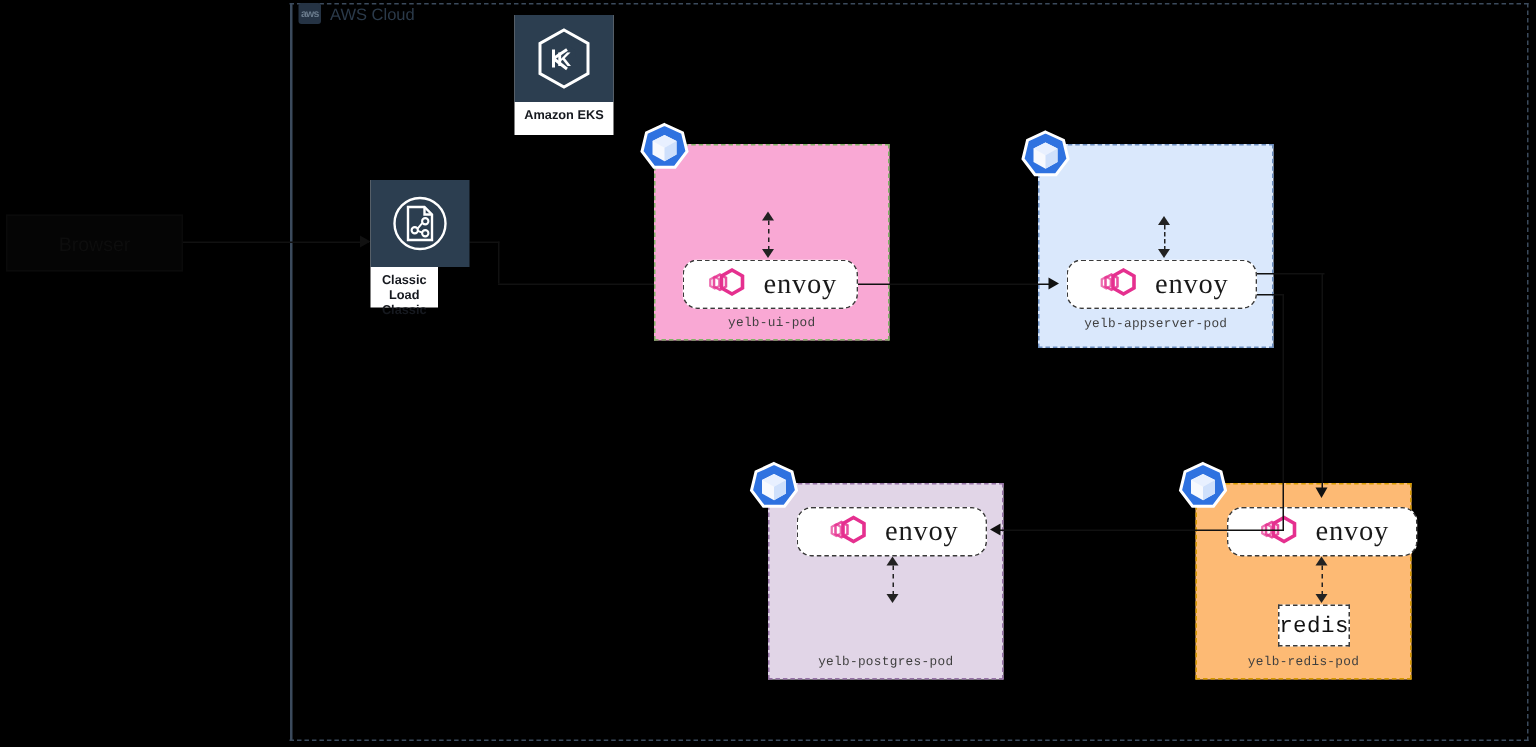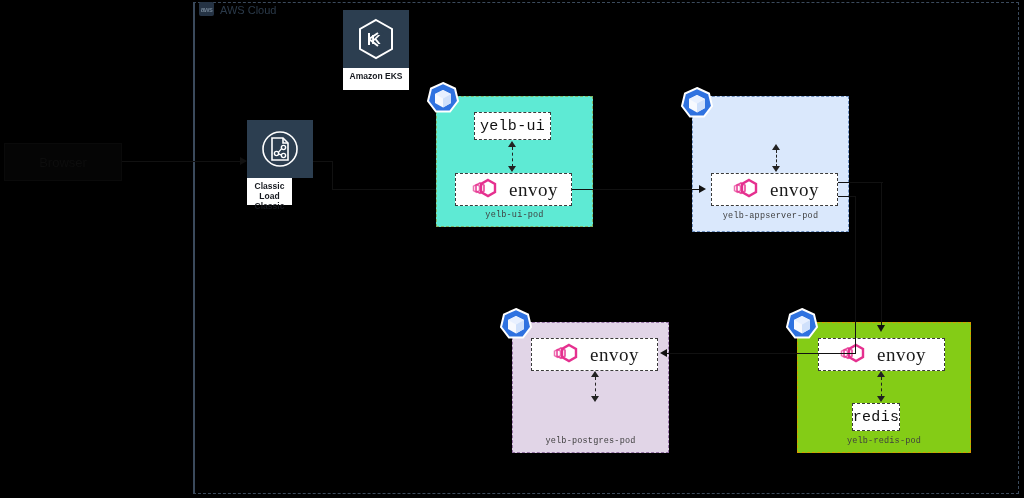--- a/index.html
+++ b/index.html
@@ -52,28 +52,28 @@
   .pod-label{
     position:absolute;left:0;right:0;bottom:6px;text-align:center;
     font-size:8.5px;color:#3f3f3f;font-family:"Liberation Mono",monospace;letter-spacing:.2px;
   }
   .node{
     position:absolute;background:#ffffff;border:1.5px dashed #3a3a3a;
     box-sizing:border-box;display:flex;align-items:center;justify-content:center;
     font-family:"Liberation Mono",monospace;color:#111;
   }
   .node.plain{font-size:15px;letter-spacing:.3px;}
-  .node.envoy{gap:10px;font-size:17px;padding-left:2px;}
+  .node.envoy{gap:10px;font-size:17px;padding-left:2px;border-radius:10px;}
   .envoy-word{font-family:"Liberation Serif",serif;font-size:19px;color:#1a1a1a;letter-spacing:.5px;}
 
   
-  #pod-ui{left:436px;top:96px;width:157px;height:131px;background:#5eead4;border:1.4px dashed #82b366;}
+  #pod-ui{left:436px;top:96px;width:157px;height:131px;background:#f9a8d4;border:1.4px dashed #82b366;}
   #pod-app{left:692px;top:96px;width:157px;height:136px;background:#dae8fc;border:1.4px dashed #6c8ebf;}
   #pod-pg{left:512px;top:322px;width:157px;height:131px;background:#e1d5e7;border:1.4px dashed #9673a6;}
-  #pod-redis{left:797px;top:322px;width:174px;height:131px;background:#84cc16;border:1.4px dashed #d79b00;}
+  #pod-redis{left:797px;top:322px;width:144px;height:131px;background:#fdba74;border:1.4px dashed #d79b00;}
 
   
   .k8s-badge{position:absolute;width:38px;height:38px;}
 
   
   .ln{position:absolute;background:#111;}
   .ln.h{height:1.3px;}
   .ln.v{width:1.3px;}
   .arrow{position:absolute;width:0;height:0;}
   .arrow.right{border-left:7px solid #111;border-top:4.5px solid transparent;border-bottom:4.5px solid transparent;}
@@ -138,23 +138,20 @@
     <div class="svc-caption">
       <div>Classic Load</div>
       <div>Classic</div>
     </div>
   </div>
 
   <div class="pod" id="pod-ui">
     <div class="pod-label">yelb-ui-pod</div>
   </div>
 
-  <div class="node plain" style="left:474px;top:112px;width:77px;height:28px;">
-    <span>yelb-ui</span>
-  </div>
 
   <div class="node envoy" style="left:455px;top:173px;width:117px;height:33px;">
     <svg width="28" height="25" viewBox="0 0 28 25" aria-hidden="true">
       <polygon points="17,3 24,7 24,15 17,19 10,15 10,7" fill="none" stroke="#e5308f" stroke-width="2.4"></polygon>
       <polygon points="9,6 13,8.2 13,14 9,16.2 5,14 5,8.2" fill="none" stroke="#e5308f" stroke-width="1.7" opacity="0.85"></polygon>
       <polygon points="5.5,7.5 8.5,9.2 8.5,13.6 5.5,15.3 2.5,13.6 2.5,9.2" fill="none" stroke="#e5308f" stroke-width="1.5" opacity="0.7"></polygon>
     </svg>
     <span class="envoy-word">envoy</span>
   </div>
 

